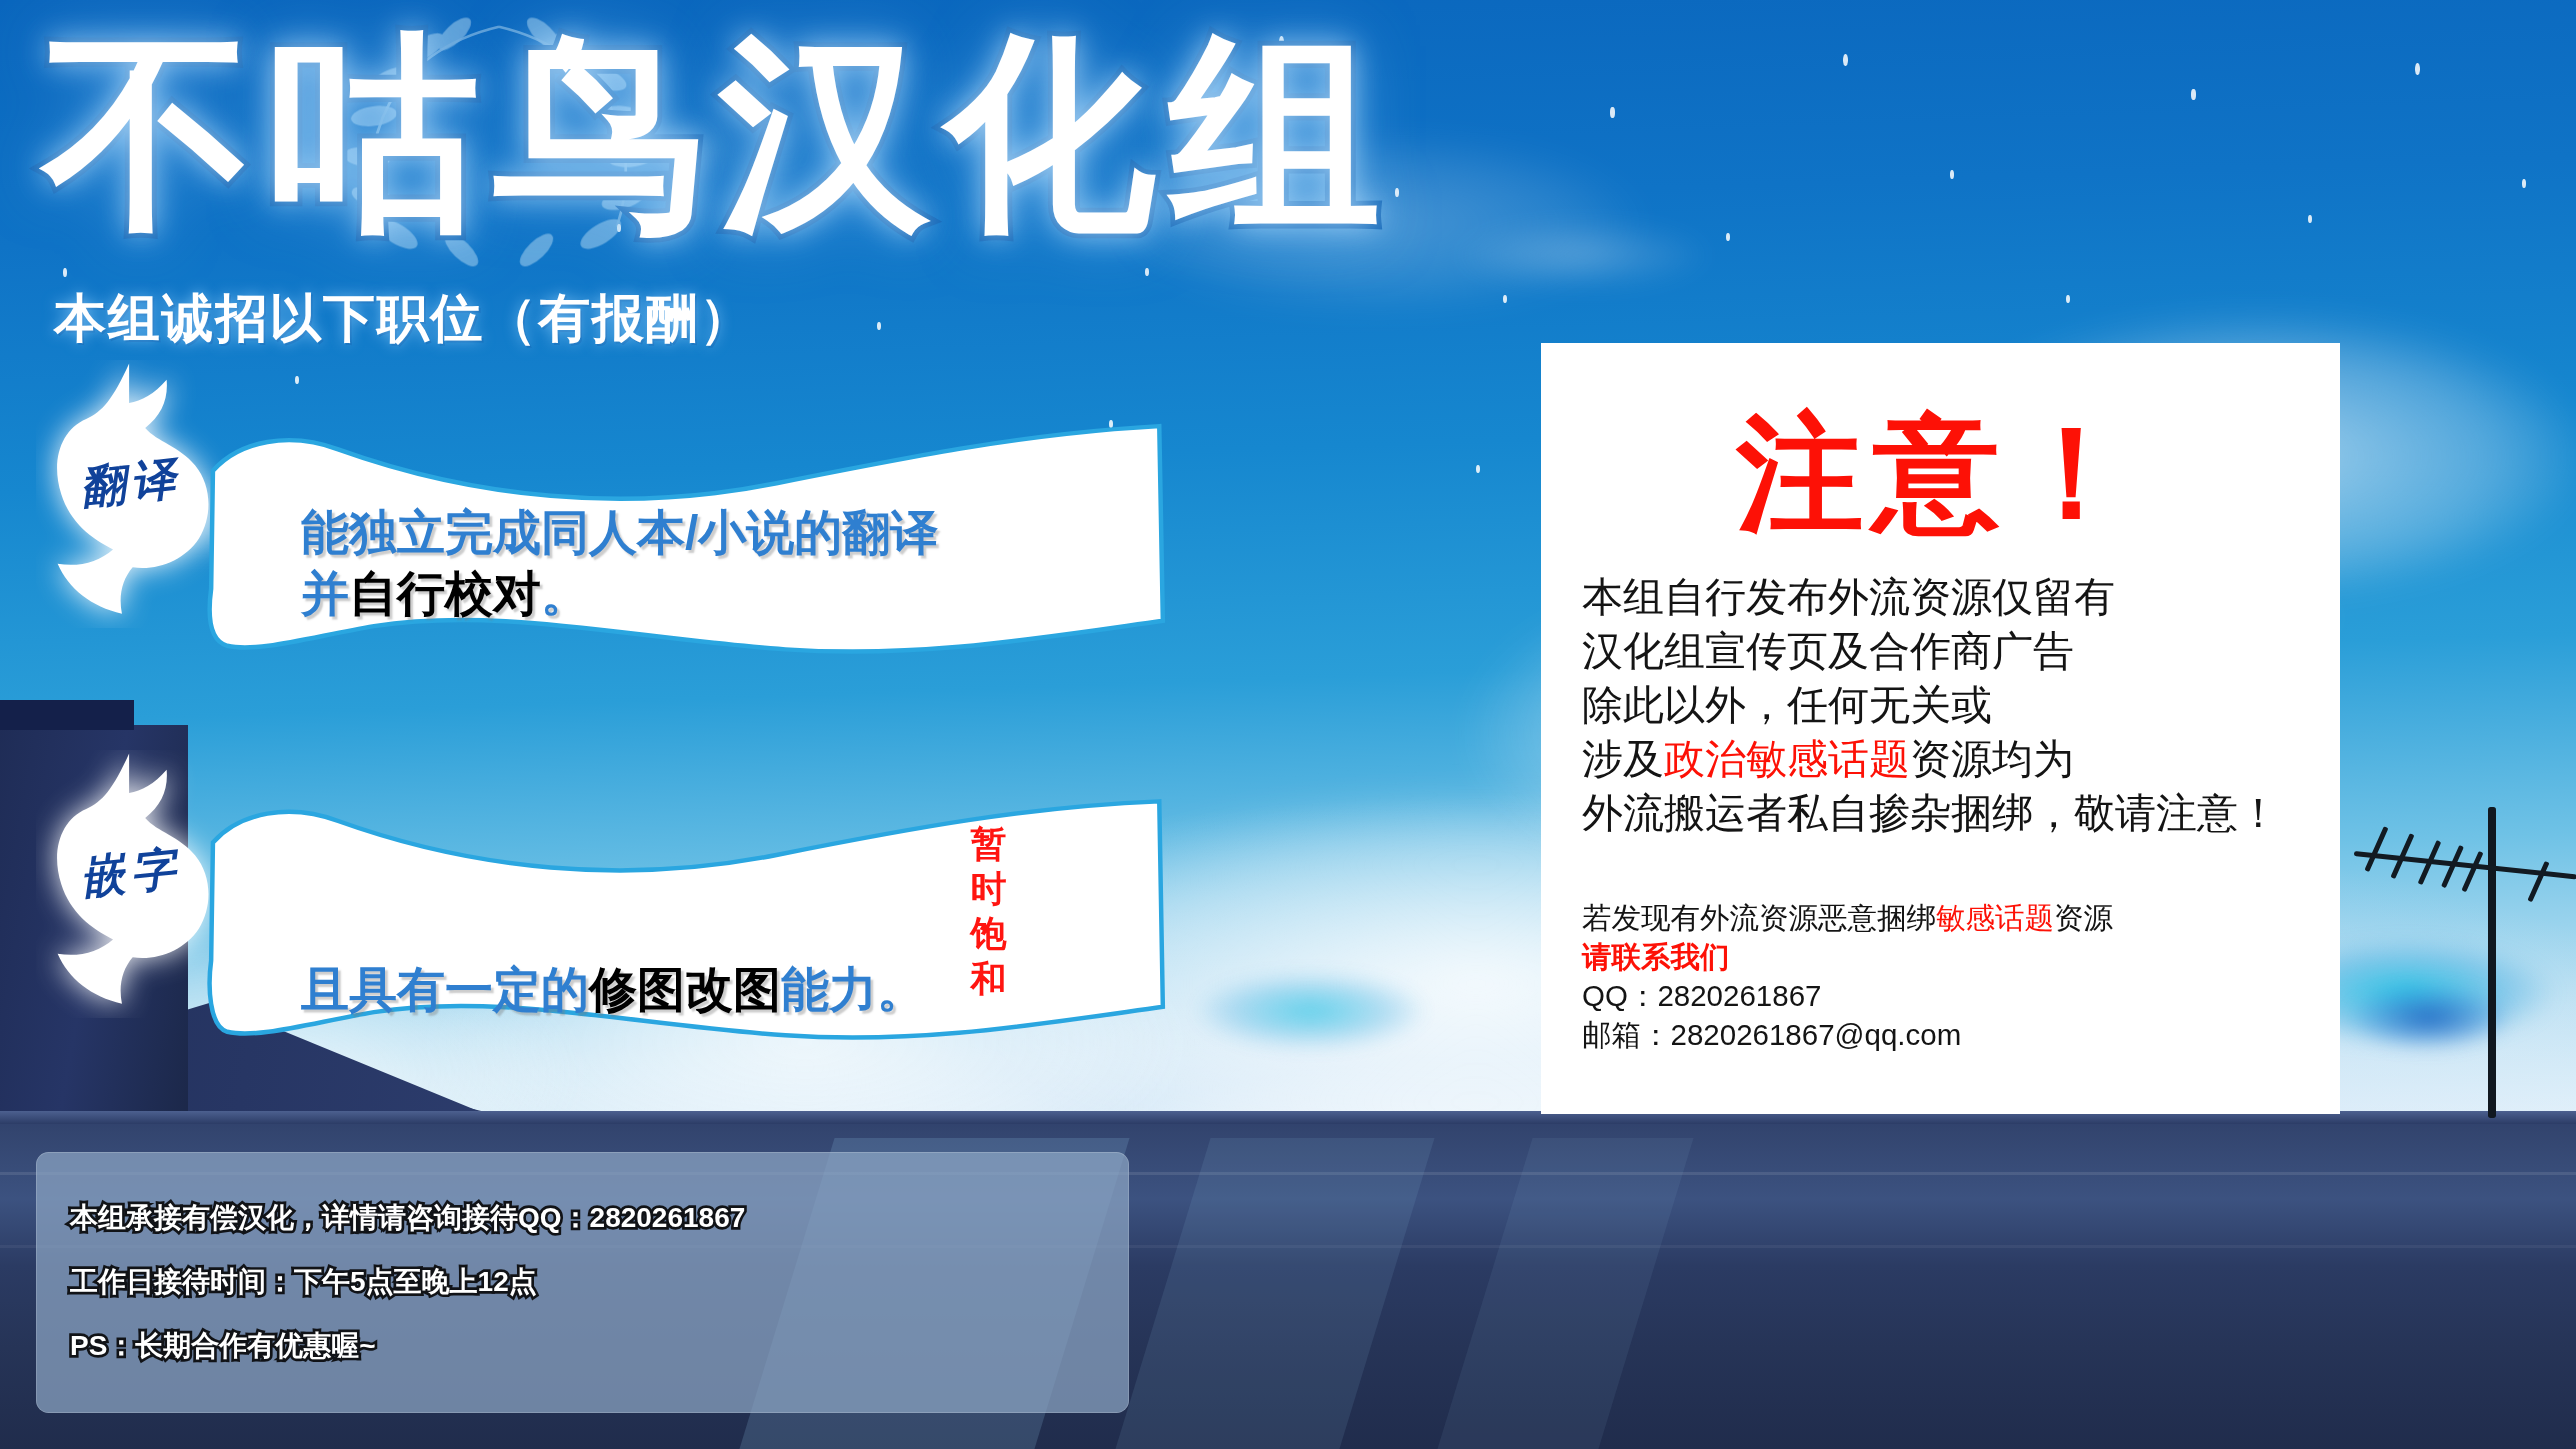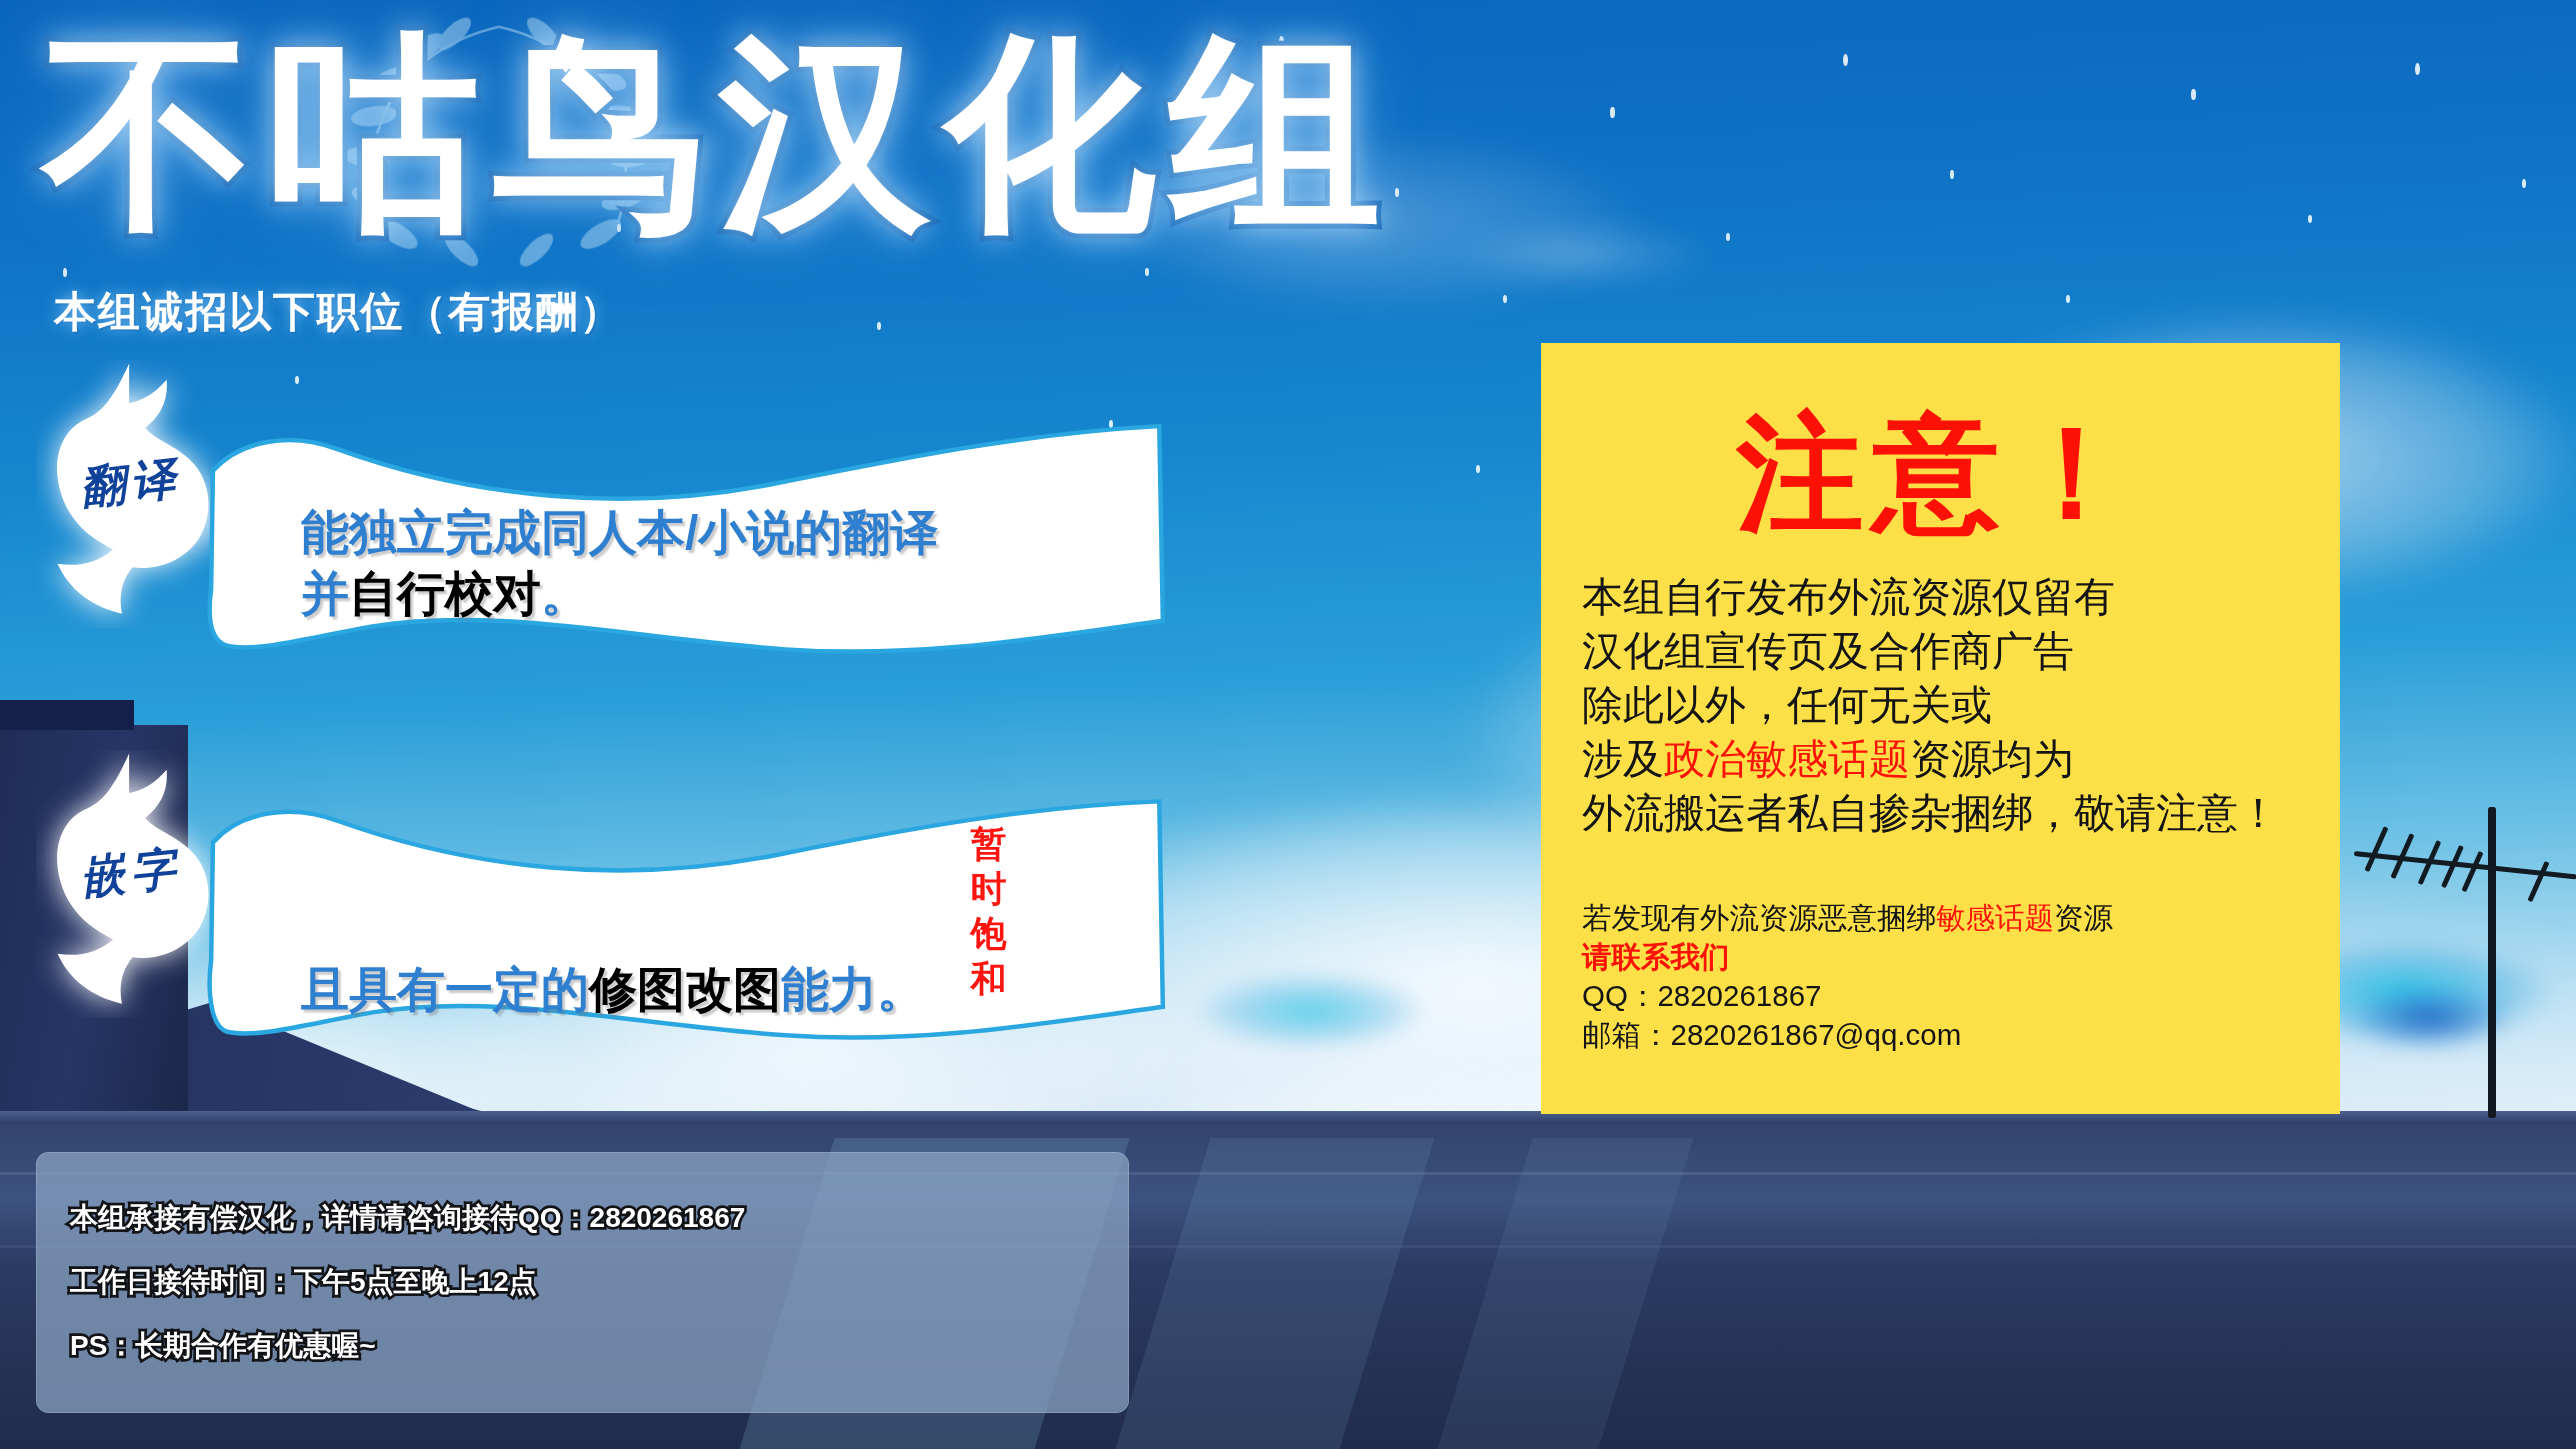--- a/index.html
+++ b/index.html
@@ -93,21 +93,21 @@
     font-size:211px; line-height:247px; letter-spacing:14.3px;
     font-weight:700; color:#ffffff;
     font-family:"DejaVu Sans","Liberation Sans",sans-serif;
     -webkit-text-stroke:9.8px #0d62b4;
     paint-order:stroke fill;
     text-shadow:0 0 30px rgba(190,228,255,.85), 0 0 63px rgba(140,205,255,.55);
     white-space:nowrap;
   }
   .subtitle{
     position:absolute; left:54px; top:284px;
-    font-size:42px; font-weight:700; color:#ffffff; letter-spacing:1.8px;
+    font-size:52px; font-weight:700; color:#ffffff; letter-spacing:1.8px;
     text-shadow:0 0 14.3px rgba(150,210,255,.75), 1.8px 1.8px 0 rgba(10,80,160,.35);
     white-space:nowrap;
   }
 
   
   .dove{ position:absolute; width:188px; height:268px; }
   .dove-label{
     position:absolute; left:23px; top:93px; width:143px; text-align:center;
     font-size:45px; font-weight:700; color:#10429a; letter-spacing:5.4px;
     font-family:"DejaVu Serif","Liberation Serif",serif;
@@ -128,21 +128,21 @@
 
   .vert-red{
     position:absolute; color:#ff1510; font-weight:700;
     font-size:36px; line-height:45px; width:41px; text-align:center;
     letter-spacing:0;
   }
 
   
   .notice{
     position:absolute; left:1541px; top:343px; width:799px; height:771px;
-    background:#fde047;
+    background:#ffffff;
   }
   .notice-title{
     position:absolute; left:0; right:0; top:47px; text-align:center;
     color:#fd1106; font-weight:700; font-size:127px; letter-spacing:9px;
     font-family:"DejaVu Sans","Liberation Sans",sans-serif;
   }
   .notice-body{
     position:absolute; left:41px; top:227px; width:733px;
     color:#141414; font-size:41px; line-height:54px; font-weight:400;
   }

